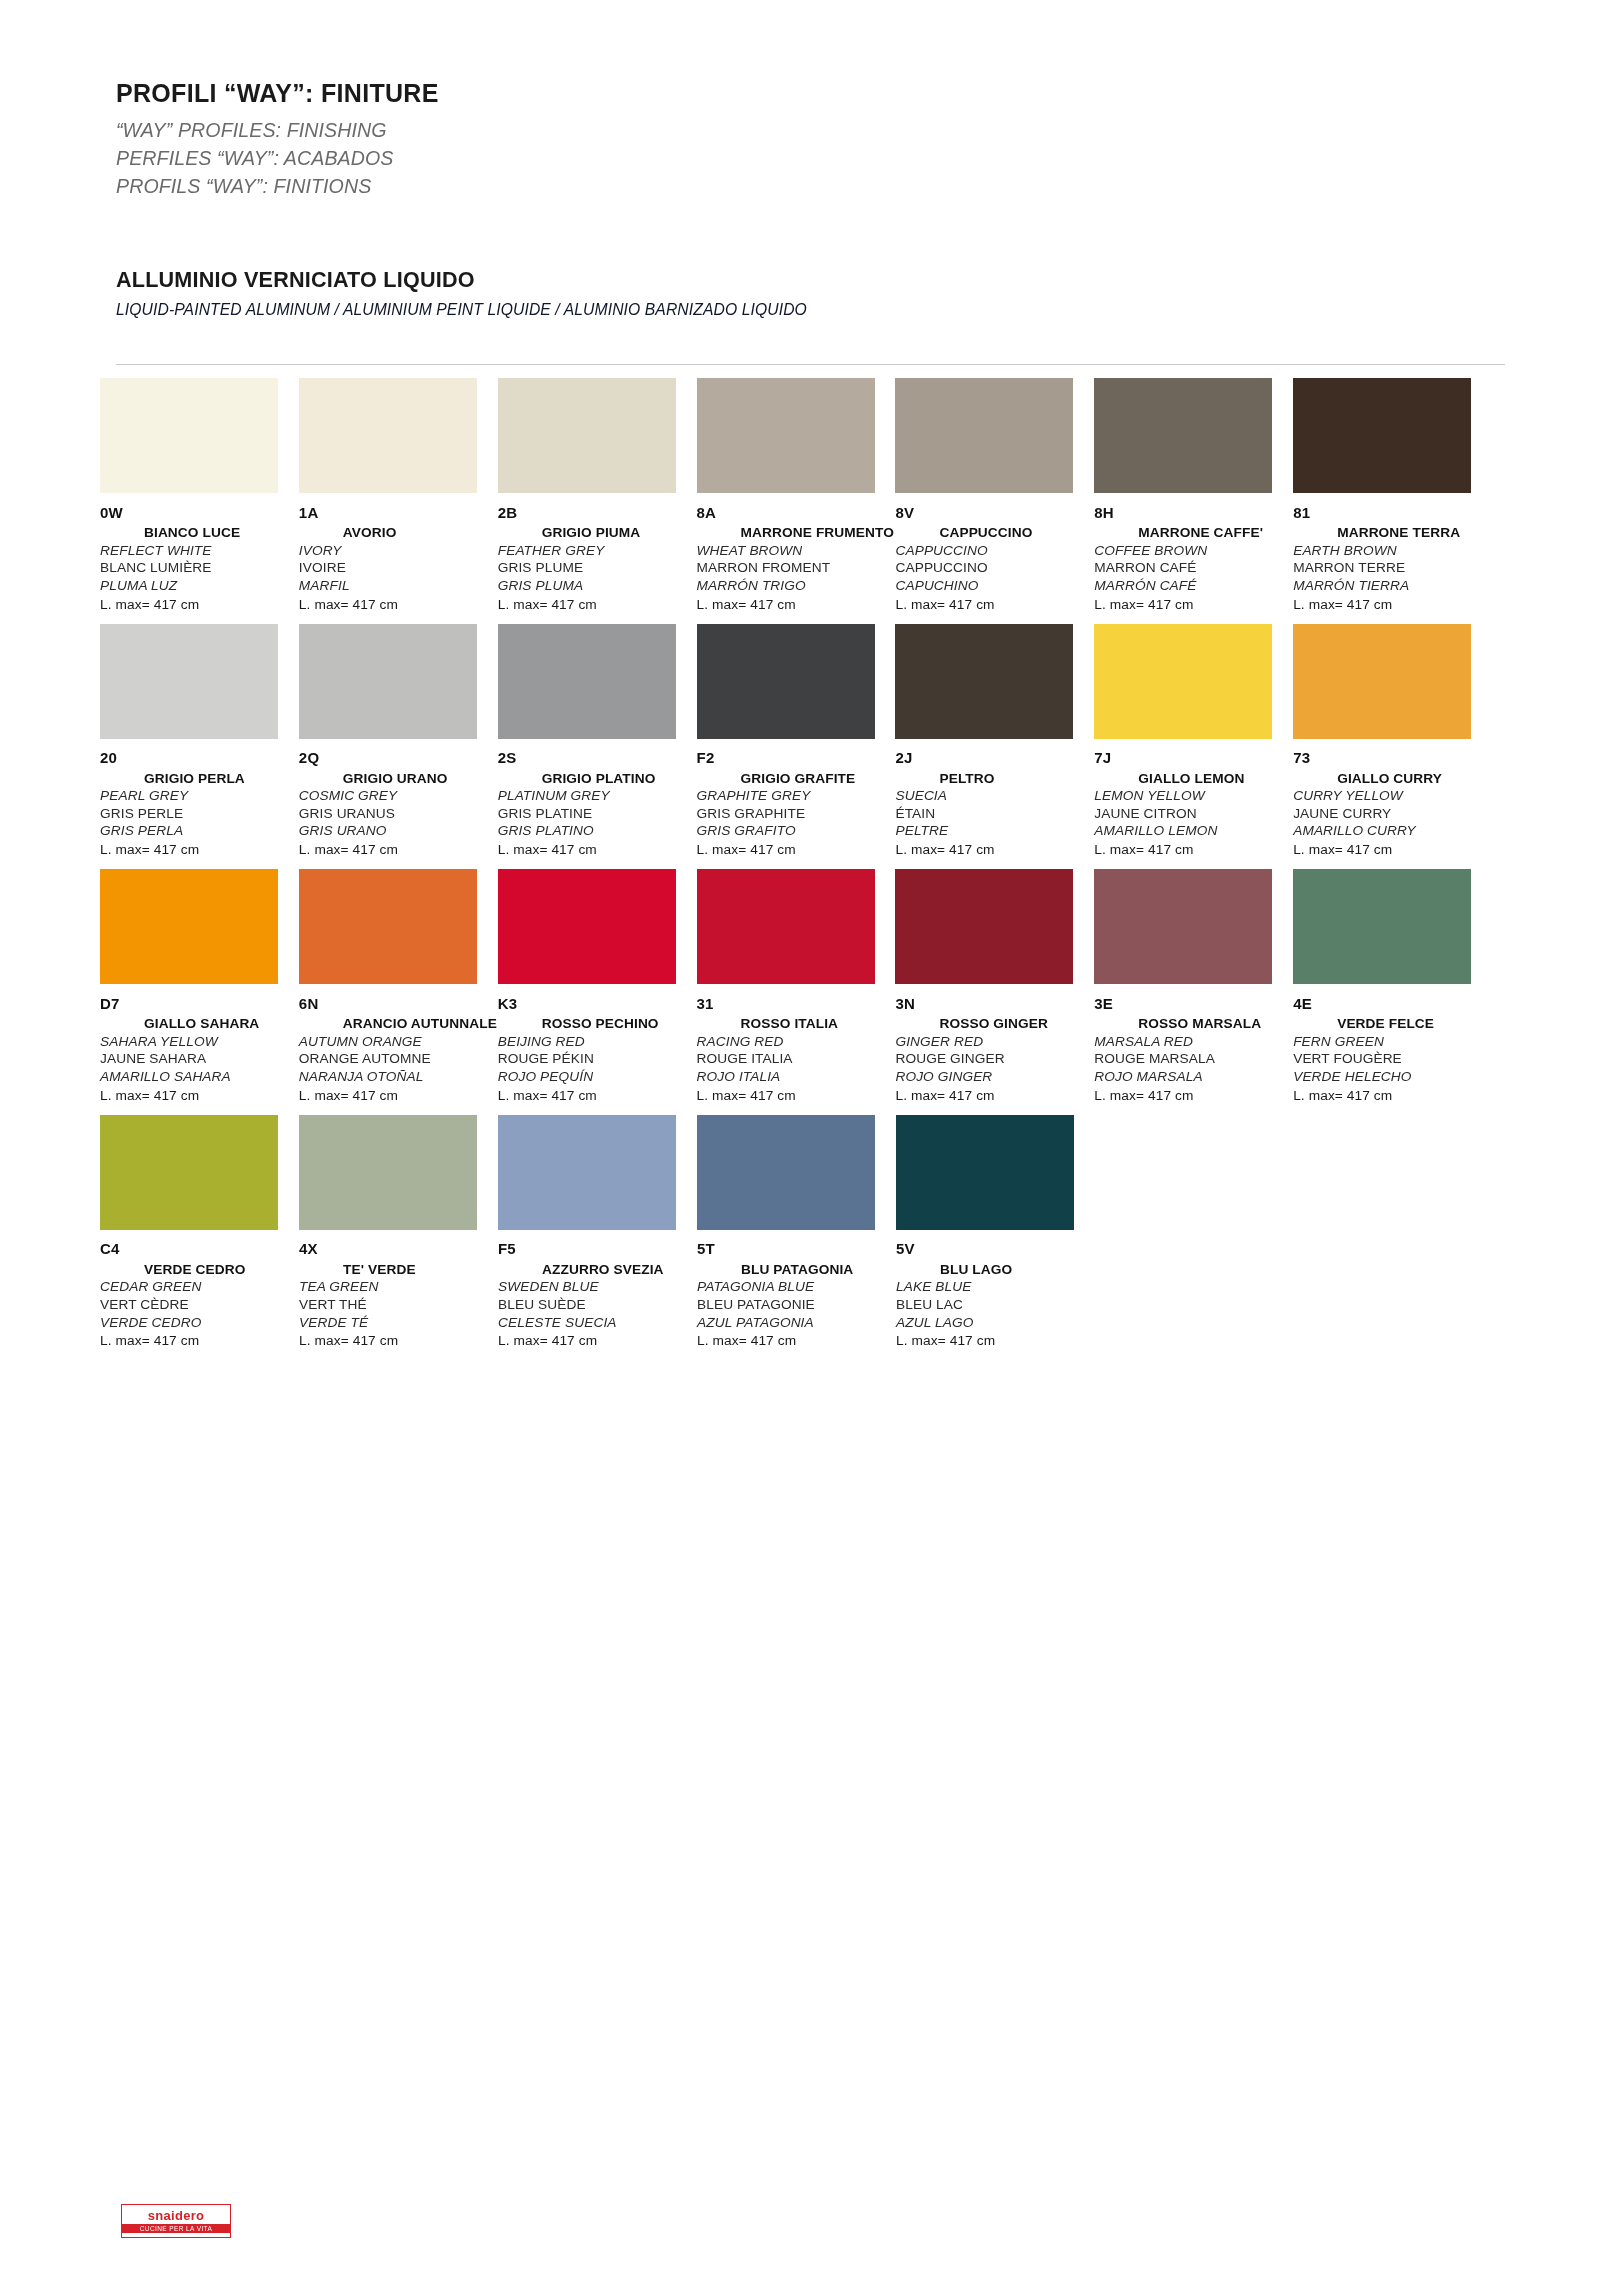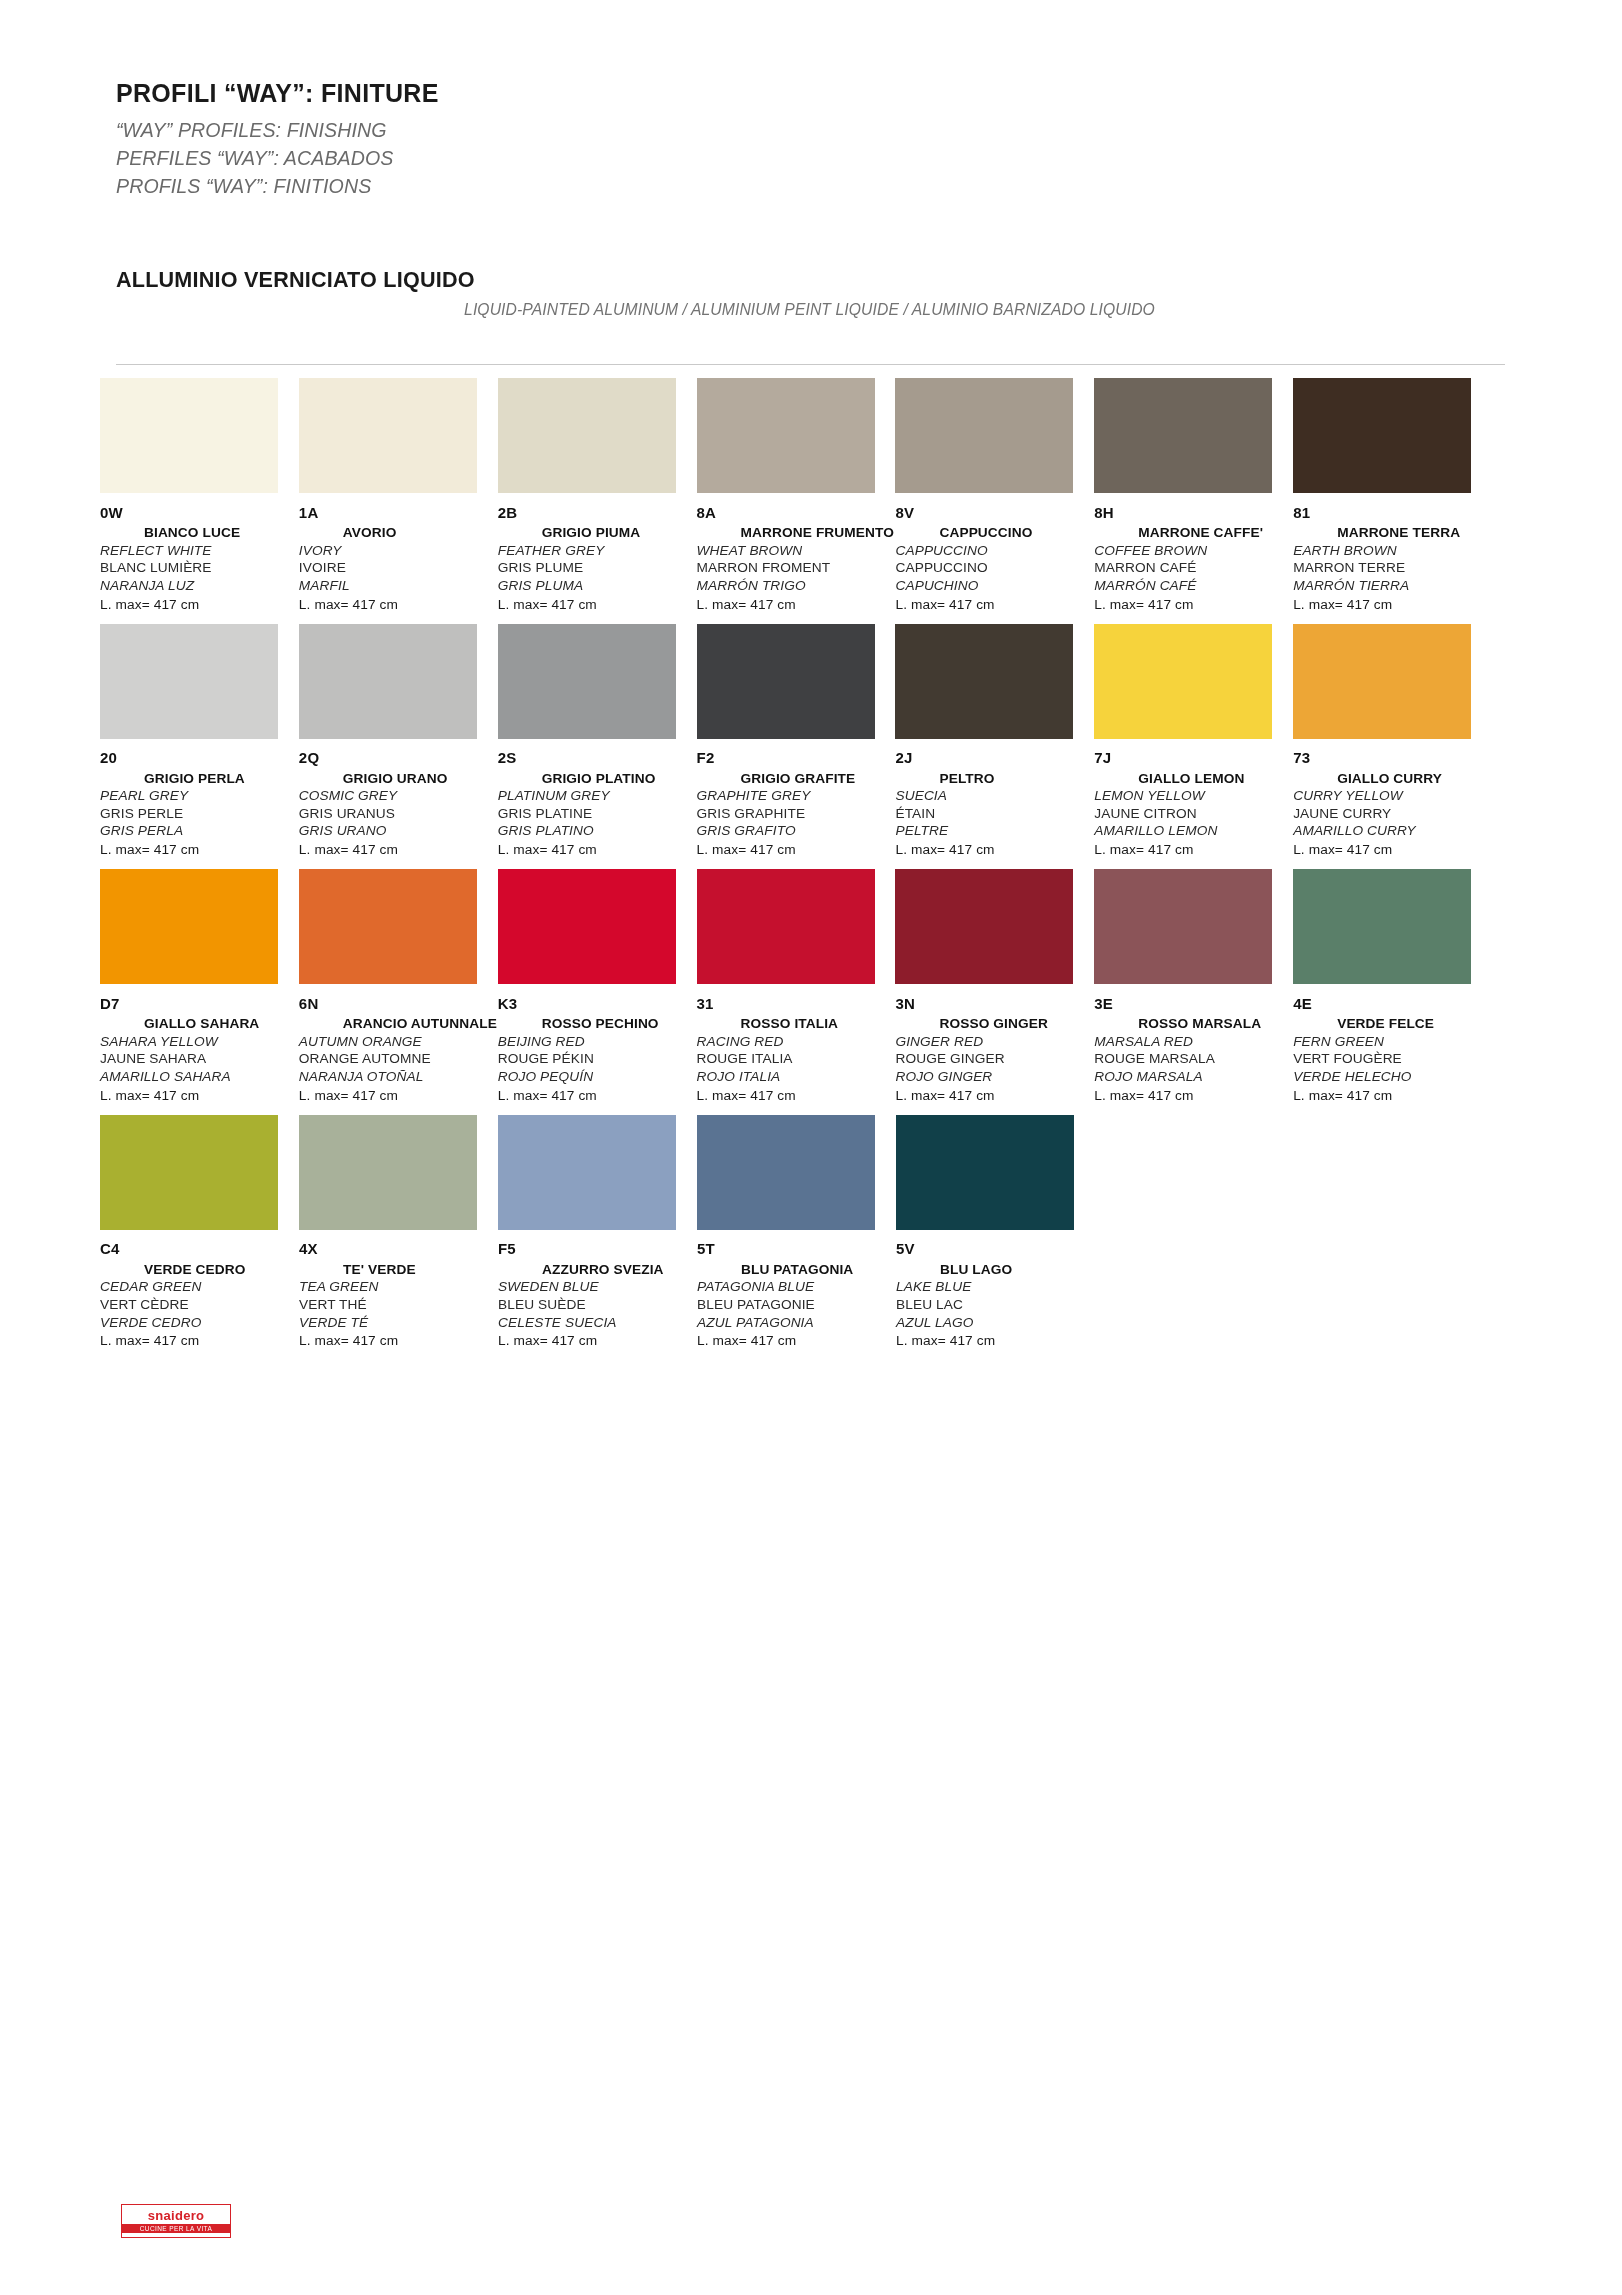--- a/index.html
+++ b/index.html
@@ -53,23 +53,22 @@
   .section-title {
     font-size: 21.6px;
     font-weight: bold;
     letter-spacing: 0.2px;
     color: #1a1a1a;
     margin-bottom: 7.9px;
   }
   .section-sub {
     font-size: 15.7px;
     font-style: italic;
-    color: #737373;
-    letter-spacing: 0.1px;
-    text-align: center;
+    color: #0f172a;
+    letter-spacing: 0.1px;
   }
 
   .rule {
     position: absolute;
     left: 116px;
     top: 364px;
     width: 1389px;
     height: 0.7px;
     background: #c9c9c9;
   }
@@ -202,21 +201,21 @@
   <div class="rule"></div>
 
   <div class="grid">
       <div class="row">
         <div class="cell">
           <div class="swatch" style="background: rgb(247, 243, 227);"></div>
           <div class="code">0W</div>
           <div class="name-it">BIANCO LUCE</div>
           <div class="name-tr">REFLECT WHITE</div>
           <div class="name-fr">BLANC LUMIÈRE</div>
-          <div class="name-es">NARANJA LUZ</div>
+          <div class="name-es">PLUMA LUZ</div>
           <div class="lmax">L. max= 417 cm</div>
         </div>
         <div class="cell">
           <div class="swatch" style="background: rgb(242, 235, 217);"></div>
           <div class="code">1A</div>
           <div class="name-it">AVORIO</div>
           <div class="name-tr">IVORY</div>
           <div class="name-fr">IVOIRE</div>
           <div class="name-es">MARFIL</div>
           <div class="lmax">L. max= 417 cm</div>

